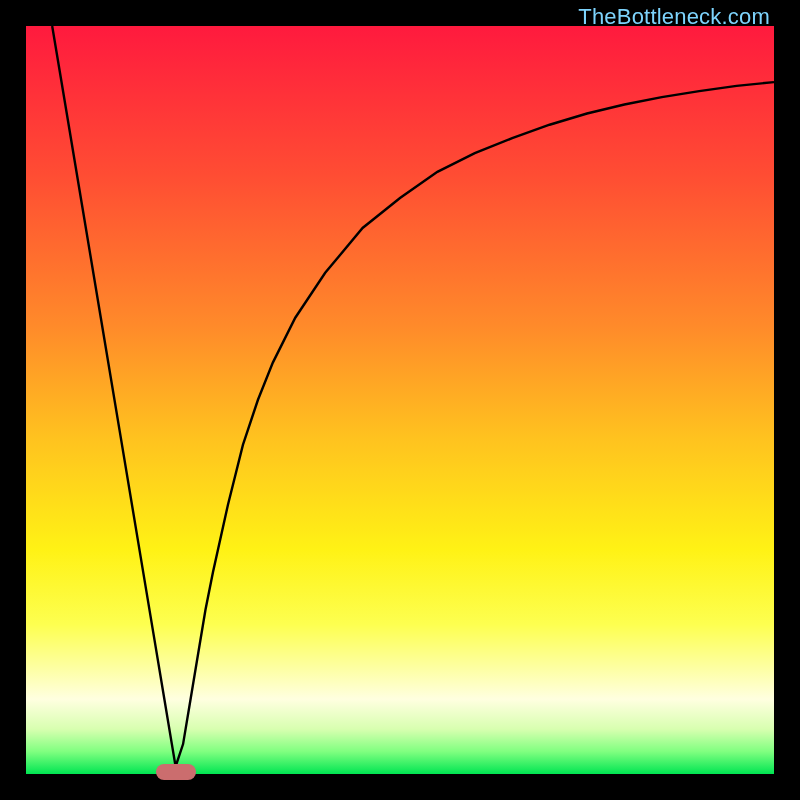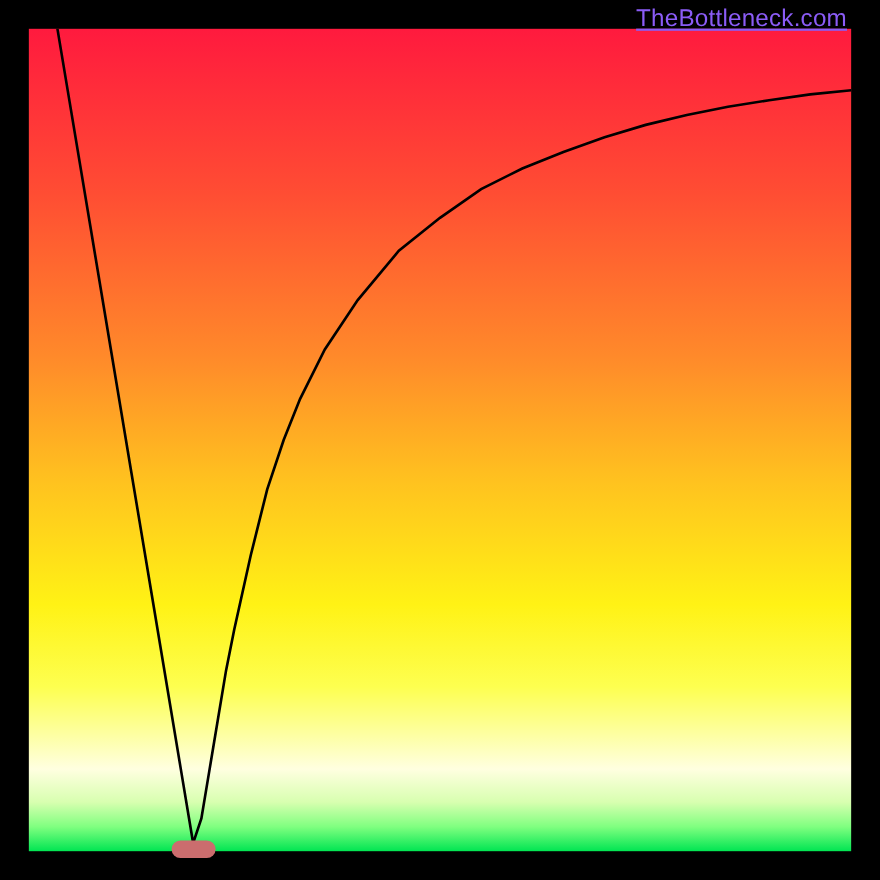--- a/index.html
+++ b/index.html
@@ -23,26 +23,25 @@
     position: absolute;
     left: 0;
     top: 0;
     width: 748px;
     height: 748px;
   }
   .watermark {
     position: absolute;
     top: 4px;
     right: 30px;
-    color: #8b5cf6;
+    color: #7dd3fc;
     font-size: 22px;
     font-weight: 500;
     letter-spacing: 0.2px;
     font-family: Arial, Helvetica, sans-serif;
-    text-decoration: underline;
   }
   .marker {
     position: absolute;
     width: 40px;
     height: 16px;
     border-radius: 8px;
     background: #cb6d6e;
     transform: translate(-50%, -50%);
   }
 </style>

